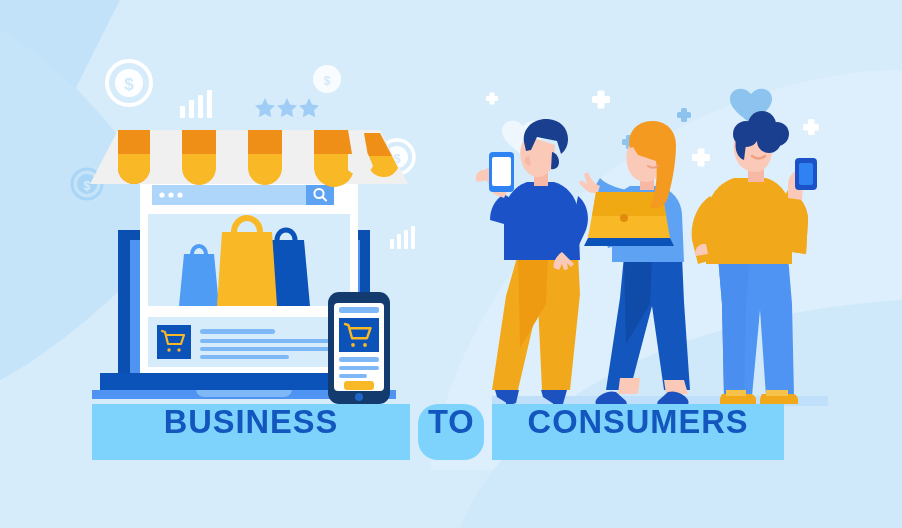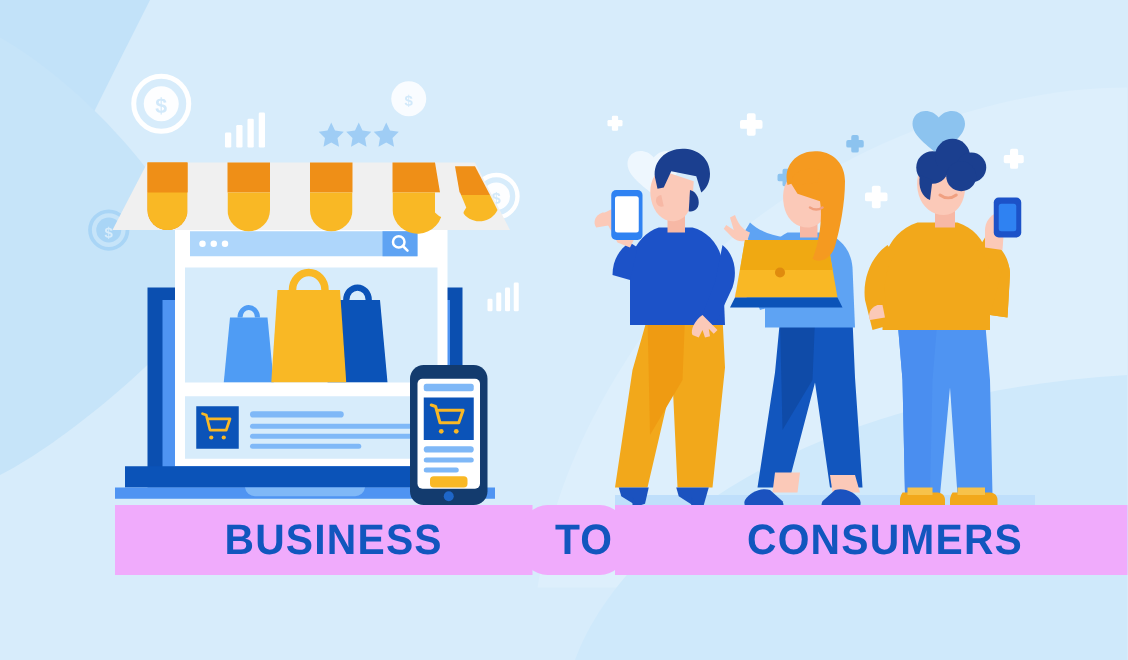--- a/index.html
+++ b/index.html
@@ -6,36 +6,36 @@
   html,body{margin:0;padding:0;}
   body{
     width:902px;height:528px;overflow:hidden;
     font-family:"Liberation Sans","DejaVu Sans",sans-serif;
     background:#d7ecfb;
   }
   #stage{position:relative;width:902px;height:528px;overflow:hidden;background:#d7ecfb;}
   #stage svg{display:block;position:absolute;top:0;left:0;}
   .banner{
     position:absolute;
-    background:#f0abfc;
-    display:flex;align-items:center;justify-content:center;padding-left:16px;
+    background:#7dd3fc;
+    display:flex;justify-content:center;
   }
   .banner span{
     color:#1256be;
     font-weight:bold;
     font-size:34px;
     letter-spacing:1.0px;
     line-height:1;
     font-family:"Liberation Sans","DejaVu Sans",sans-serif;
     white-space:nowrap;
     transform:scaleX(0.96);
   }
   #banner-business{left:92px;top:404px;width:318px;height:56px;}
   #banner-to{left:418px;top:404px;width:66px;height:56px;border-radius:20px;}
-  #banner-consumers{left:492px;top:404px;width:400px;height:56px;}
+  #banner-consumers{left:492px;top:404px;width:292px;height:56px;}
 </style>
 </head>
 <body>
 
 <div id="stage">
 
   <svg width="902" height="528" viewBox="0 0 902 528">
     <defs>
       <clipPath id="clipAll">
           <rect x="0" y="0" width="902" height="528"></rect>

